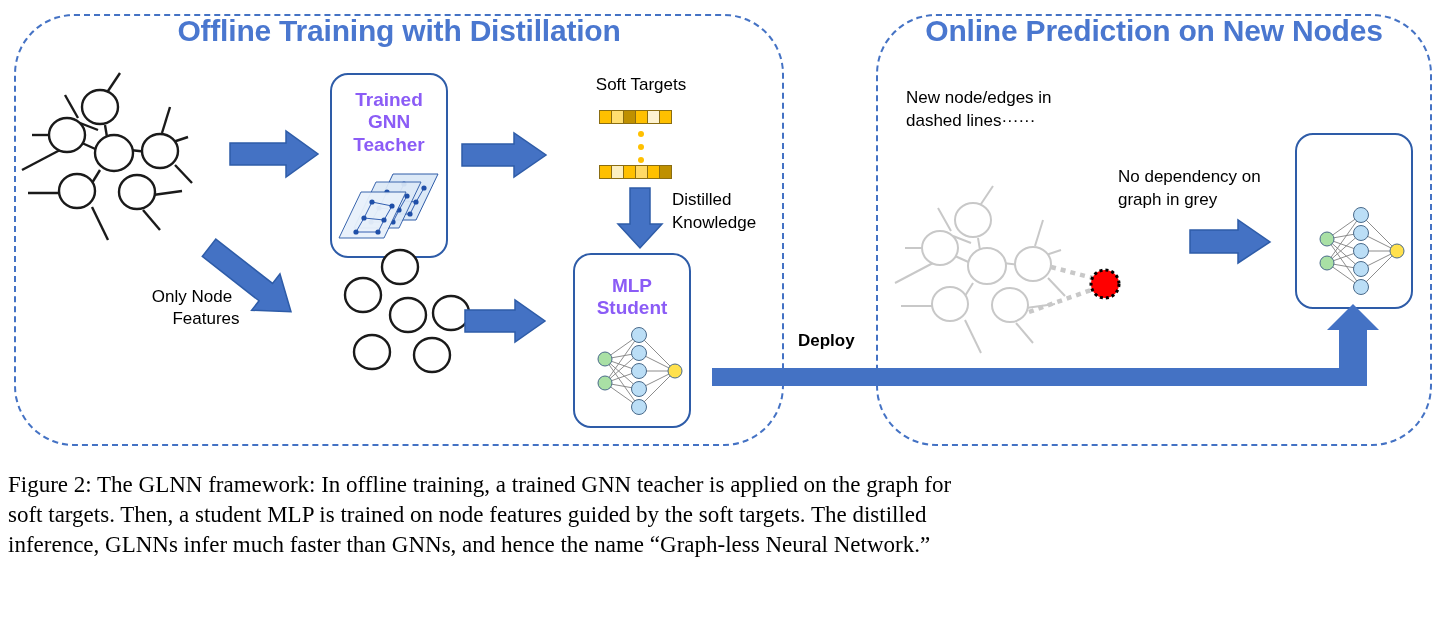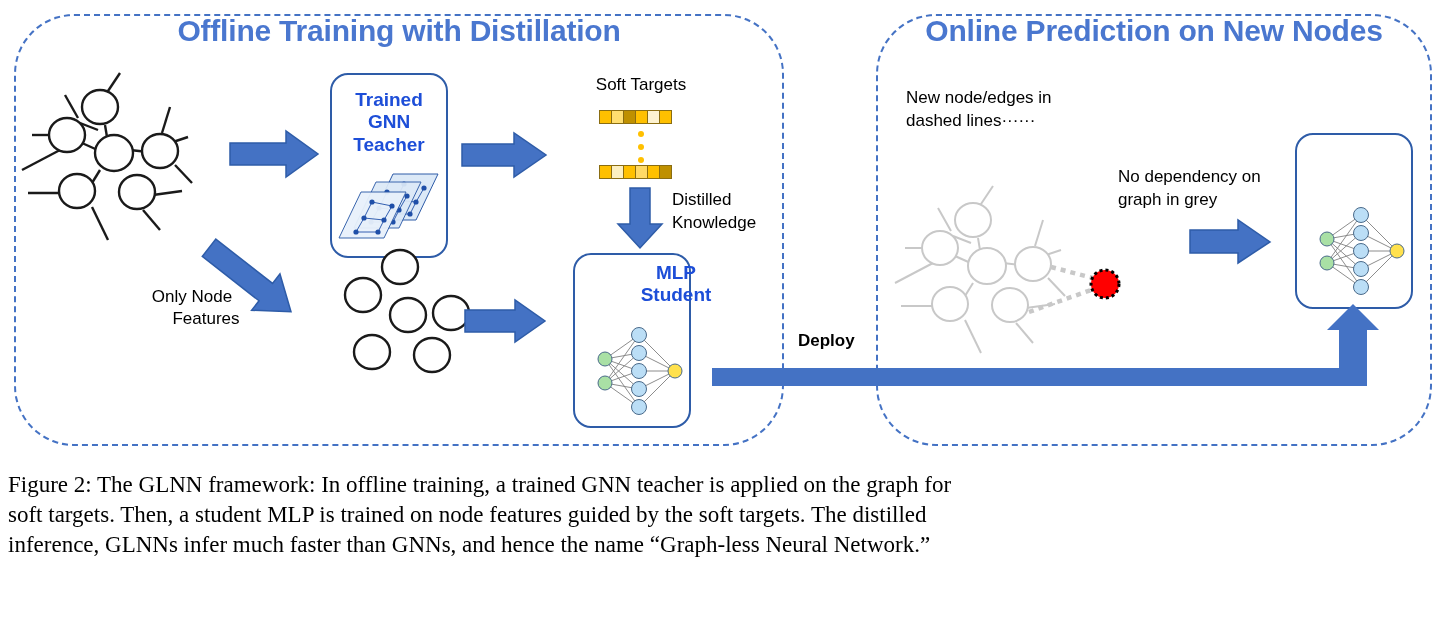--- a/index.html
+++ b/index.html
@@ -21,21 +21,21 @@
   .panel-title{
     position:absolute;width:100%;text-align:center;top:20px;
     color:#4a77cf;font-weight:bold;font-size:30px;letter-spacing:-0.2px;
   }
   .blk{
     position:absolute;border:2px solid #2E5CA8;border-radius:18px;
     box-sizing:border-box;background:#fff;
   }
   .blk-label{
     position:absolute;left:0;width:100%;text-align:center;
-    color:#1d4ed8;font-weight:bold;font-size:19px;line-height:1.18;
+    color:#8b5cf6;font-weight:bold;font-size:19px;line-height:1.18;
   }
   .plain{
     position:absolute;color:#000;font-size:17px;line-height:1.25;
   }
   .plain.bold{font-weight:bold;}
   .plain.ctr{text-align:center;}
   svg{position:absolute;left:0;top:0;overflow:visible;}
   .caption{
     position:absolute;left:8px;top:470px;width:1432px;
     font-family:"Liberation Serif", serif;
@@ -207,21 +207,21 @@
       <ellipse cx="52" cy="107" rx="18" ry="17"></ellipse>
       <ellipse cx="112" cy="110" rx="18" ry="17"></ellipse>
     </g>
   </svg>
 
   <svg width="92" height="52" style="left:465px;top:296px;">
     <polygon points="0,14 50,14 50,4 80,25 50,46 50,36 0,36" fill="#4472C4" stroke="#2E5CA8" stroke-width="1.5"></polygon>
   </svg>
 
   <div class="blk" style="left:573px;top:253px;width:118px;height:175px;">
-    <div class="blk-label" style="top:7px;padding-left:44px;">
+    <div class="blk-label" style="top:20px;">
       <div>MLP</div>
       <div>Student</div>
     </div>
     <svg width="106" height="92" style="left:6px;top:72px;">
       <g stroke="#808080" stroke-width="0.9" fill="none">
         <line x1="24" y1="32" x2="58" y2="8"></line>
           <line x1="24" y1="32" x2="58" y2="26"></line>
           <line x1="24" y1="32" x2="58" y2="44"></line>
           <line x1="24" y1="32" x2="58" y2="62"></line>
           <line x1="24" y1="32" x2="58" y2="80"></line>

